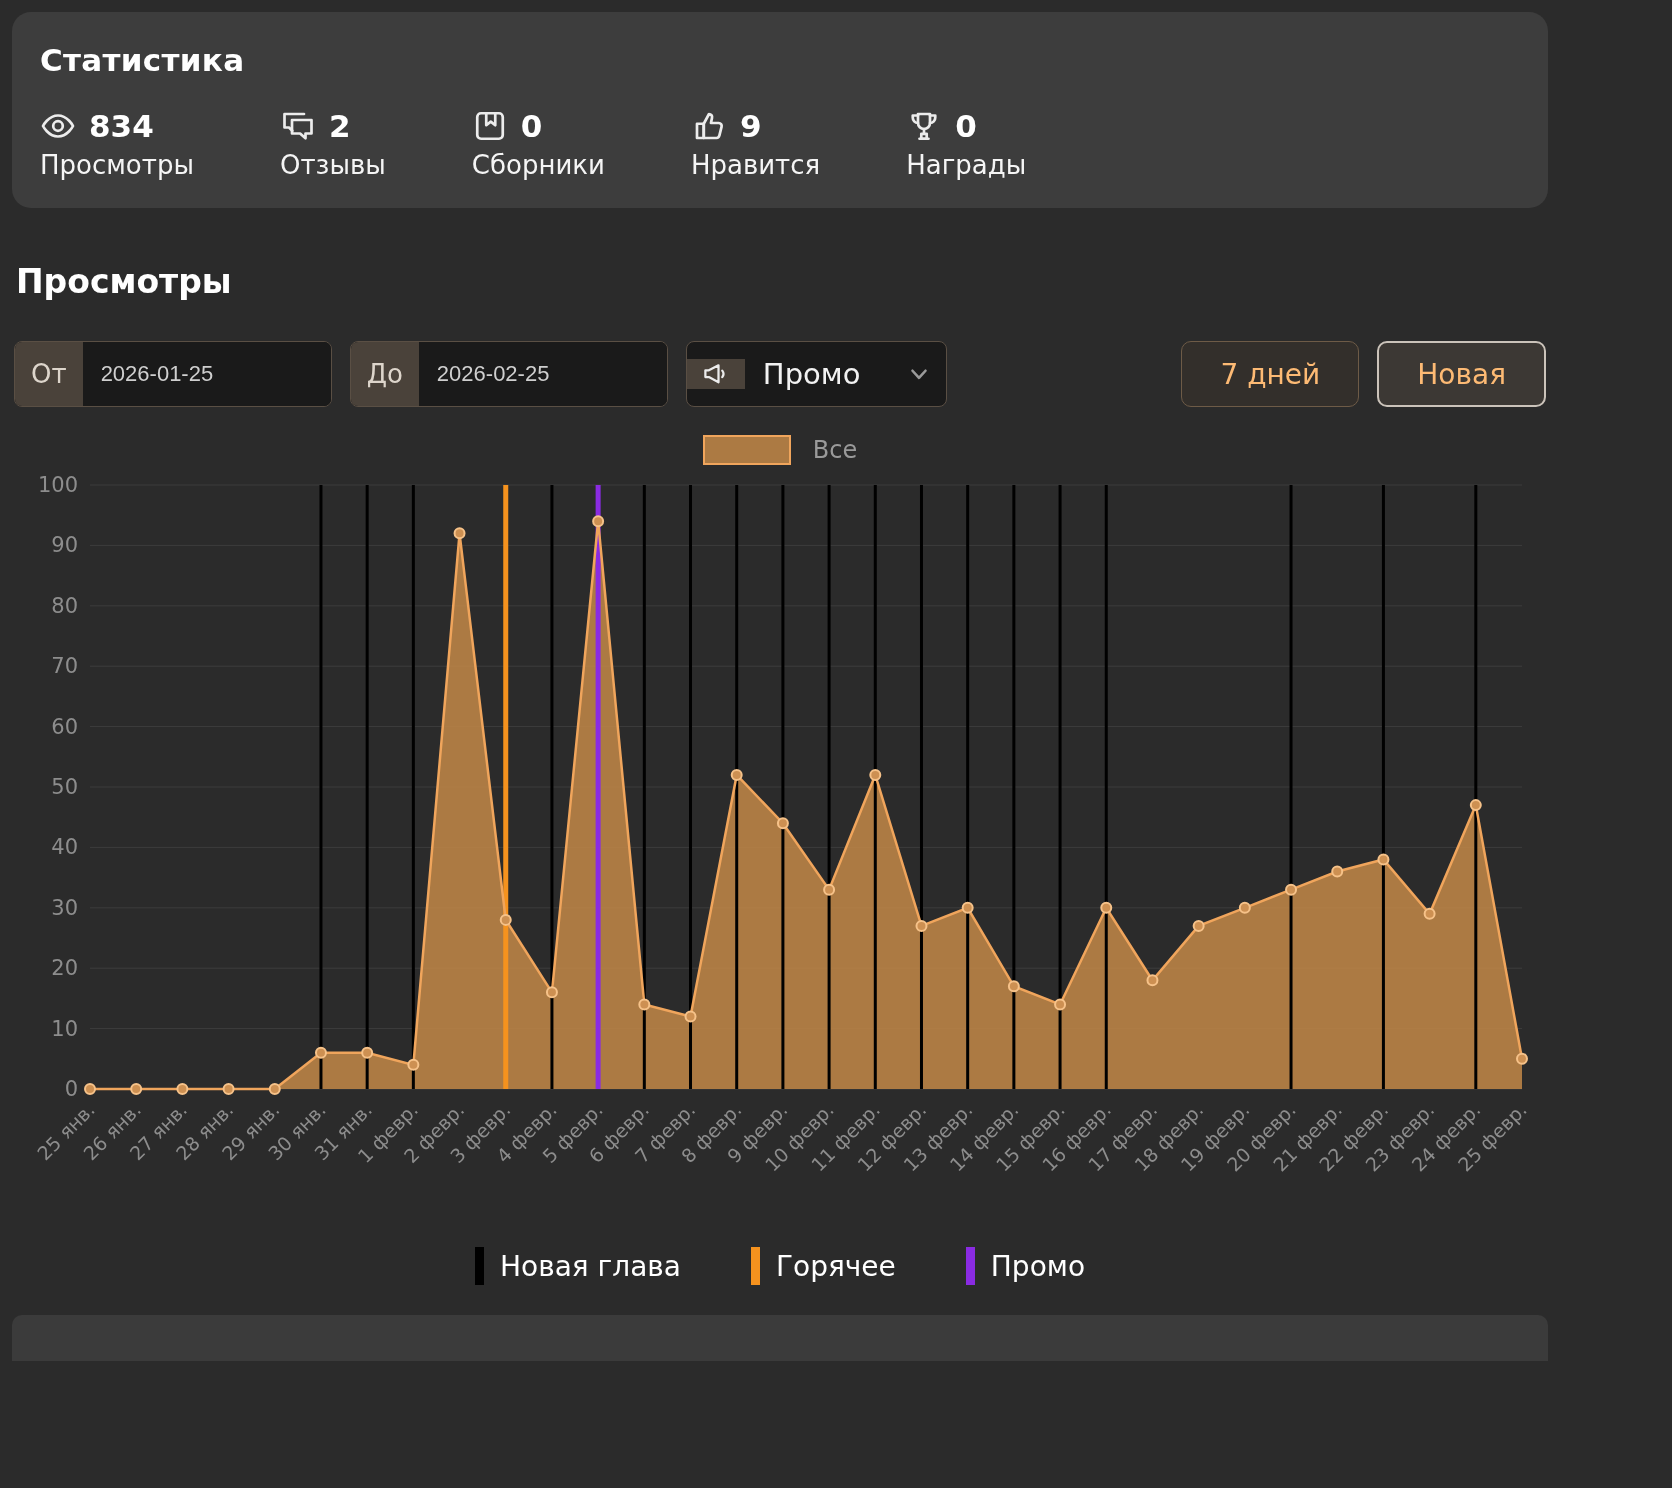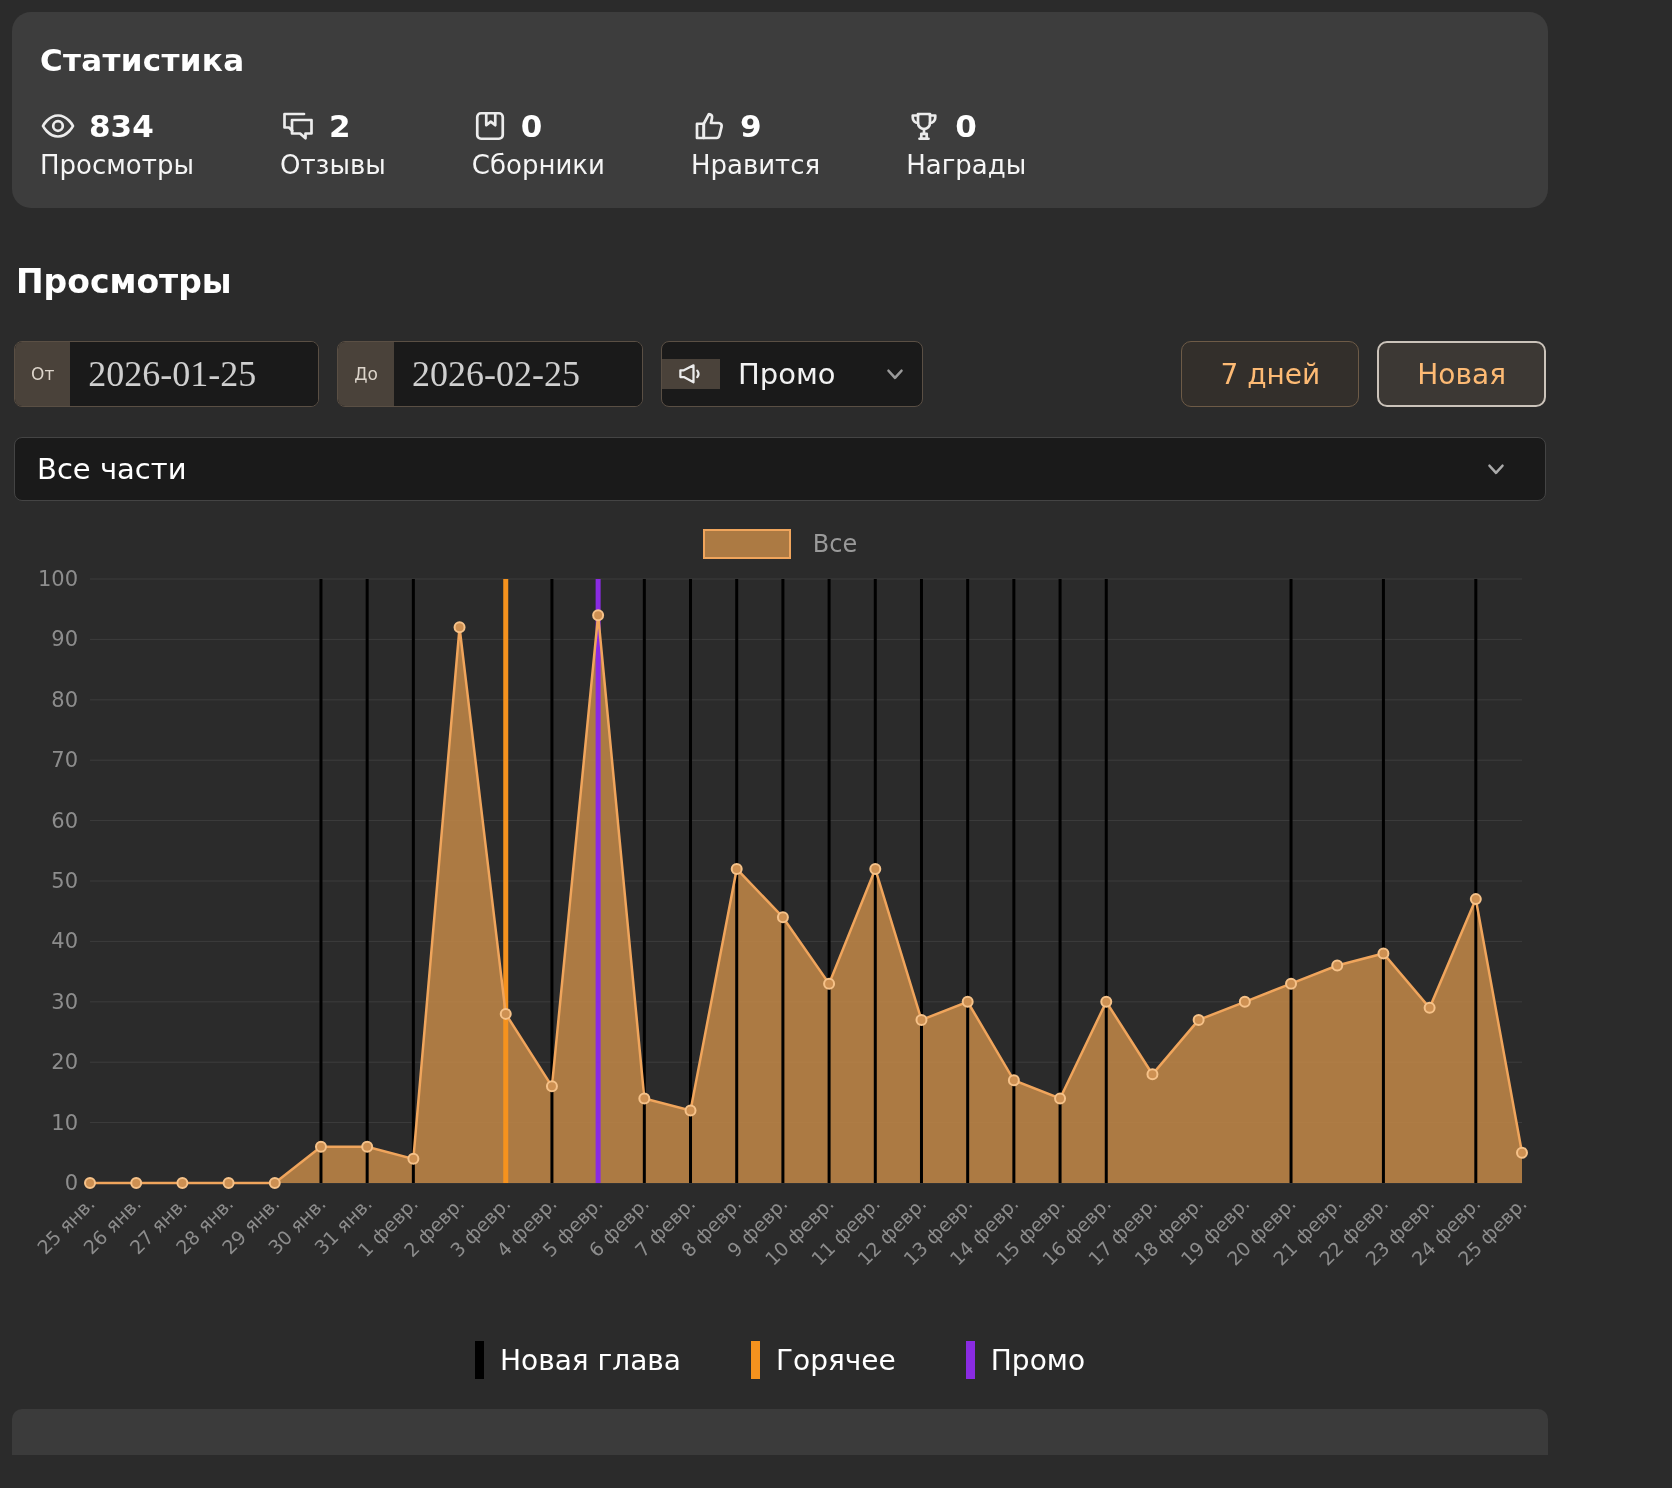--- a/index.html
+++ b/index.html
@@ -27,26 +27,26 @@
   
   .views-title{margin:54px 4px 40px;font-size:33px;font-weight:700;}
 
   .controls{display:flex;align-items:center;gap:18px;margin:0 2px;}
   .field-group{
     display:flex;align-items:stretch;height:64px;
     border:1px solid #5a4f44;border-radius:8px;overflow:hidden;
     background:#1a1a1a;
   }
   .field-label{
-    background:#4a423a;color:#ddd5cb;font-size:17px;
+    background:#4a423a;color:#ddd5cb;font-size:26px;
     display:flex;align-items:center;padding:0 16px;
   }
   .field-input{
     background:#1a1a1a;border:none;outline:none;color:#cfcfcf;
-    font-size:36px;font-family:Liberation Serif, serif;
+    font-size:22px;font-family:Liberation Sans, sans-serif;
     width:212px;padding:14px 18px;
   }
   .marker-select{display:flex;align-items:center;cursor:pointer;}
   .icon-box{
     background:#4a423a;width:58px;display:flex;align-items:center;justify-content:center;
   }
   .icon-box svg{width:30px;height:30px;}
   .marker-select .sel-value{font-size:29px;color:#f2f2f2;padding:0 46px 0 18px;}
   .chev{display:flex;align-items:center;padding-right:14px;}
   .chev svg{width:26px;height:26px;}
@@ -197,28 +197,20 @@
           </svg>
       </span>
     </div>
 
     <div class="spacer"></div>
 
     <button class="range-btn">7 дней</button>
     <button class="range-btn active">Новая</button>
   </div>
 
-  <div class="parts-select">
-    <span>Все части</span>
-    <span class="chev">
-      <svg viewBox="0 0 20 20" fill="none" stroke="#aaaaaa" stroke-width="2" stroke-linecap="round" stroke-linejoin="round">
-          <polyline points="5,7.5 10,13 15,7.5"></polyline>
-        </svg>
-    </span>
-  </div>
 
   <div class="chart-legend-top">
     <span class="legend-swatch" id="series-swatch" style="background: rgba(195, 136, 72, 0.85); border: 2px solid rgb(240, 165, 92);"></span>
     <span class="legend-label">Все</span>
   </div>
 
   <div class="chart-wrap">
     <svg id="chart-svg" width="1522" height="770" viewBox="0 0 1522 770">
         <line x1="78" x2="1510" y1="620" y2="620" stroke="#3d3d3d" stroke-width="1"></line>
         <text x="66" y="627" text-anchor="end" fill="#8d8d8d" font-size="21">0</text>

